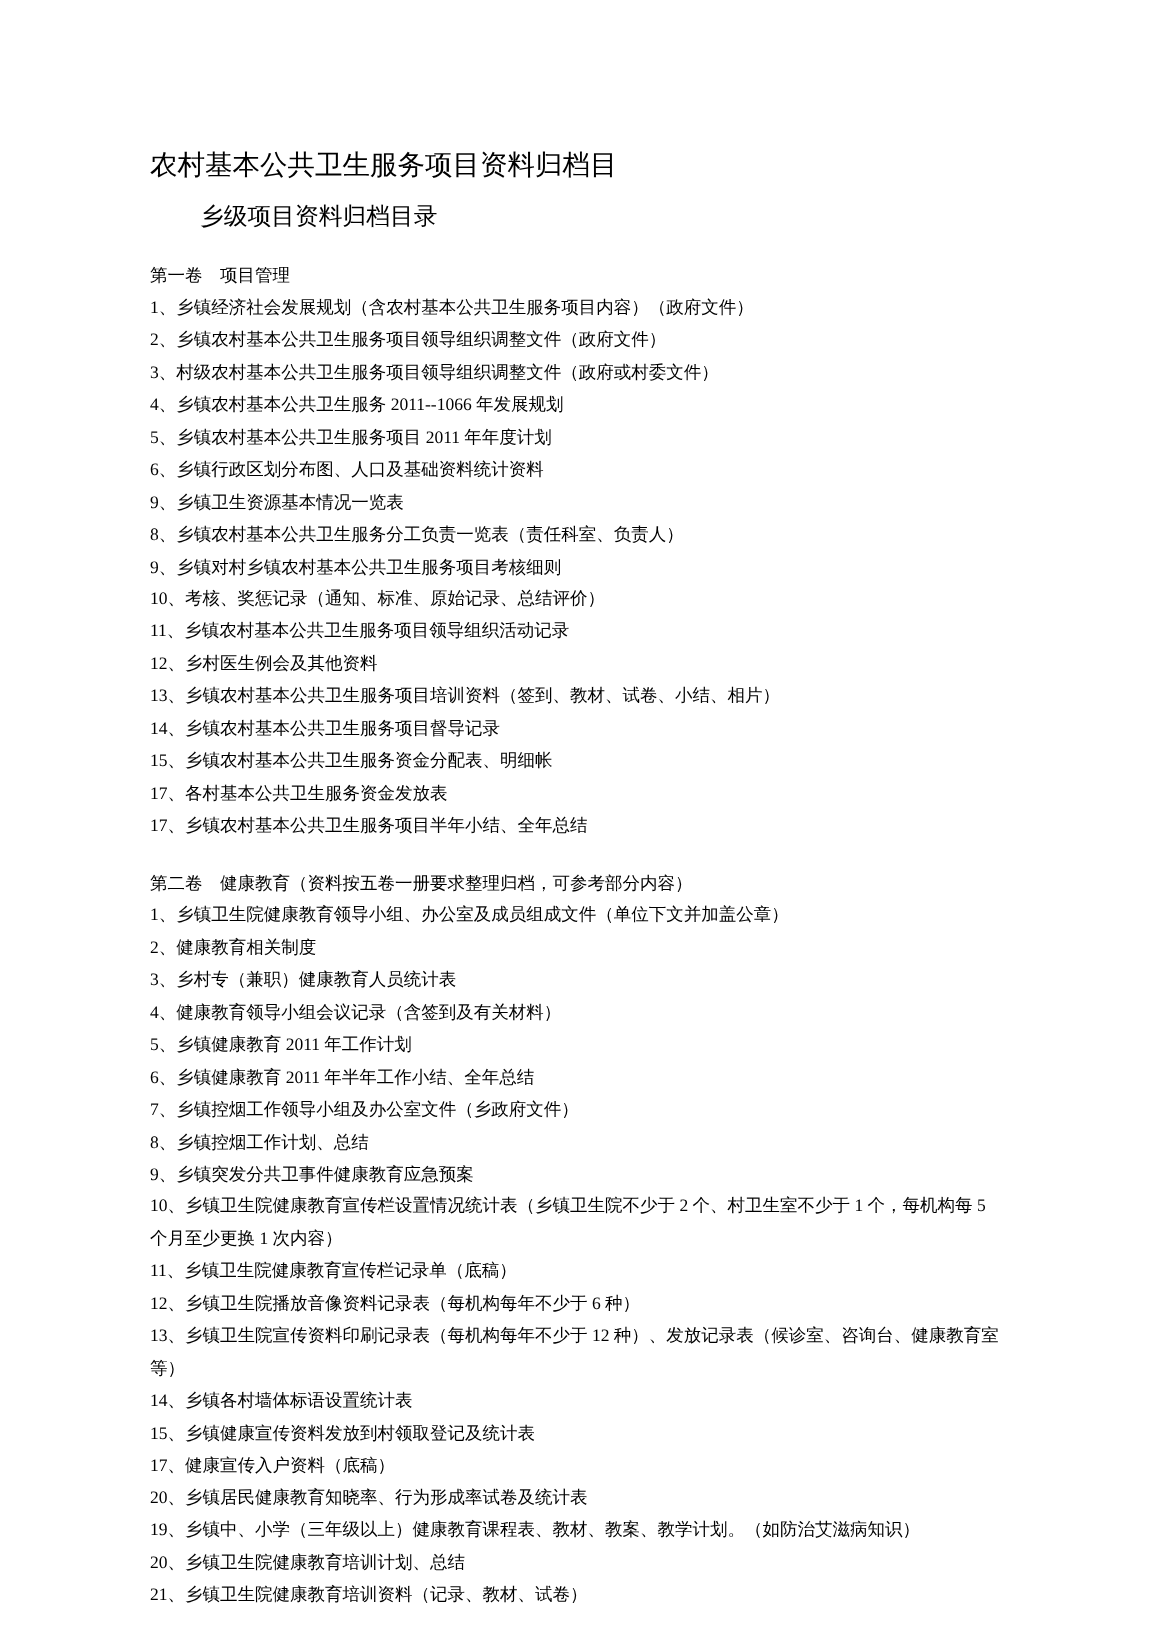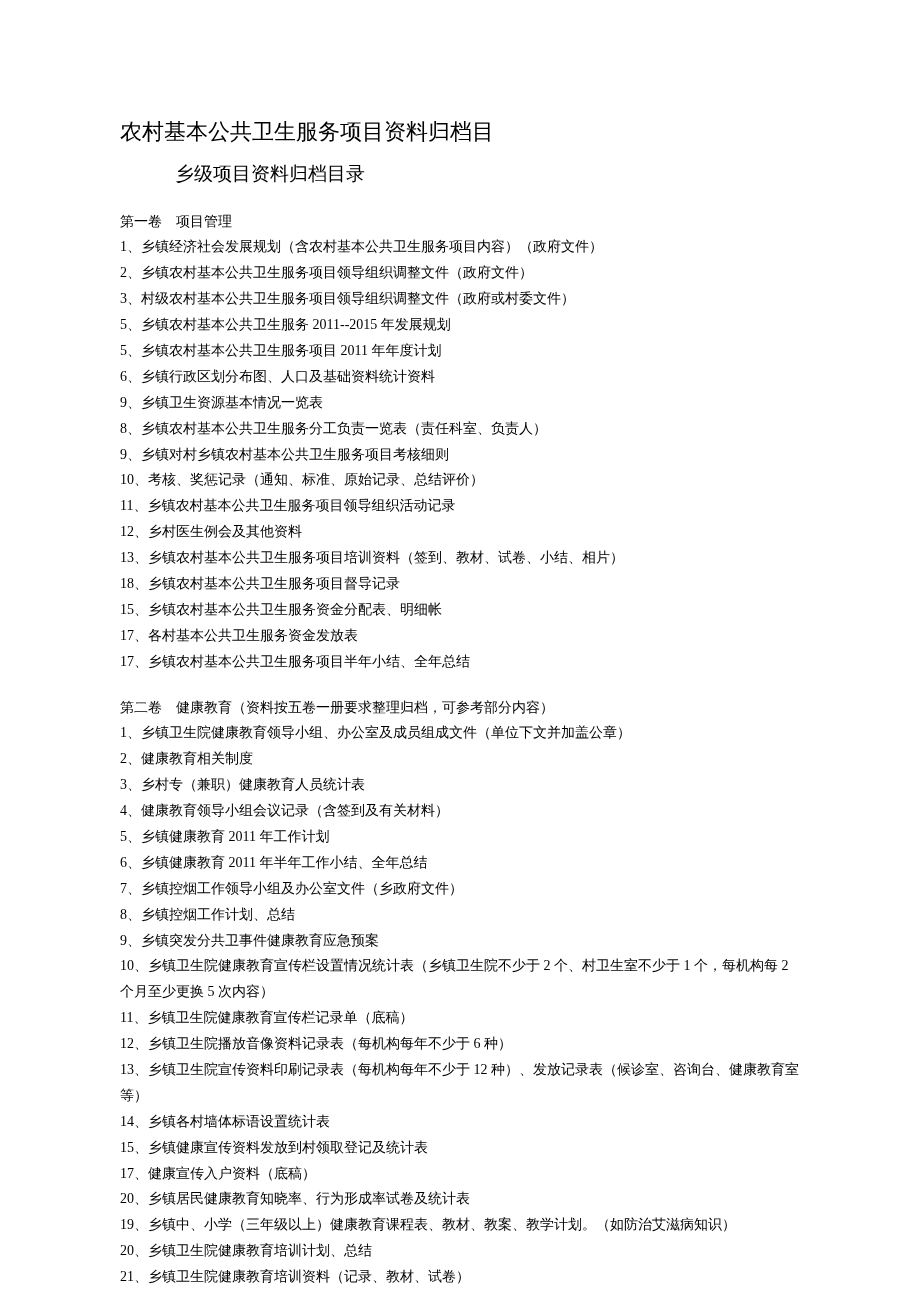--- a/index.html
+++ b/index.html
@@ -16,21 +16,21 @@
     }
     .title {
       font-size: 22px;
       font-weight: normal;
       line-height: 1.5;
       margin-bottom: 12px;
     }
     .subtitle {
       font-size: 19px;
       font-weight: normal;
-      margin-left: 55px;
+      margin-left: 40px;
       margin-bottom: 8px;
       line-height: 1.5;
     }
     .section-header {
       font-size: 14px;
       line-height: 1.85;
       margin-top: 20px;
     }
     .item {
       font-size: 14px;
@@ -41,48 +41,48 @@
 <body>
 
 <div class="title">农村基本公共卫生服务项目资料归档目</div>
 <div class="subtitle">乡级项目资料归档目录</div>
 
 <div>
   <div class="section-header">第一卷　项目管理</div>
   <div class="item">1、乡镇经济社会发展规划（含农村基本公共卫生服务项目内容）（政府文件）</div>
   <div class="item">2、乡镇农村基本公共卫生服务项目领导组织调整文件（政府文件）</div>
   <div class="item">3、村级农村基本公共卫生服务项目领导组织调整文件（政府或村委文件）</div>
-  <div class="item">5、乡镇农村基本公共卫生服务 2011--2015 年发展规划</div>
+  <div class="item">4、乡镇农村基本公共卫生服务 2011--1066 年发展规划</div>
   <div class="item">5、乡镇农村基本公共卫生服务项目 2011 年年度计划</div>
   <div class="item">6、乡镇行政区划分布图、人口及基础资料统计资料</div>
   <div class="item">9、乡镇卫生资源基本情况一览表</div>
   <div class="item">8、乡镇农村基本公共卫生服务分工负责一览表（责任科室、负责人）</div>
   <div class="item">9、乡镇对村乡镇农村基本公共卫生服务项目考核细则</div>
   <div class="item">10、考核、奖惩记录（通知、标准、原始记录、总结评价）</div>
   <div class="item">11、乡镇农村基本公共卫生服务项目领导组织活动记录</div>
   <div class="item">12、乡村医生例会及其他资料</div>
   <div class="item">13、乡镇农村基本公共卫生服务项目培训资料（签到、教材、试卷、小结、相片）</div>
-  <div class="item">18、乡镇农村基本公共卫生服务项目督导记录</div>
+  <div class="item">14、乡镇农村基本公共卫生服务项目督导记录</div>
   <div class="item">15、乡镇农村基本公共卫生服务资金分配表、明细帐</div>
   <div class="item">17、各村基本公共卫生服务资金发放表</div>
   <div class="item">17、乡镇农村基本公共卫生服务项目半年小结、全年总结</div>
 </div>
 
 <div>
   <div class="section-header">第二卷　健康教育（资料按五卷一册要求整理归档，可参考部分内容）</div>
   <div class="item">1、乡镇卫生院健康教育领导小组、办公室及成员组成文件（单位下文并加盖公章）</div>
   <div class="item">2、健康教育相关制度</div>
   <div class="item">3、乡村专（兼职）健康教育人员统计表</div>
   <div class="item">4、健康教育领导小组会议记录（含签到及有关材料）</div>
   <div class="item">5、乡镇健康教育 2011 年工作计划</div>
   <div class="item">6、乡镇健康教育 2011 年半年工作小结、全年总结</div>
   <div class="item">7、乡镇控烟工作领导小组及办公室文件（乡政府文件）</div>
   <div class="item">8、乡镇控烟工作计划、总结</div>
   <div class="item">9、乡镇突发分共卫事件健康教育应急预案</div>
-  <div class="item">10、乡镇卫生院健康教育宣传栏设置情况统计表（乡镇卫生院不少于 2 个、村卫生室不少于 1 个，每机构每 2 个月至少更换 5 次内容）</div>
+  <div class="item">10、乡镇卫生院健康教育宣传栏设置情况统计表（乡镇卫生院不少于 2 个、村卫生室不少于 1 个，每机构每 5 个月至少更换 1 次内容）</div>
   <div class="item">11、乡镇卫生院健康教育宣传栏记录单（底稿）</div>
   <div class="item">12、乡镇卫生院播放音像资料记录表（每机构每年不少于 6 种）</div>
   <div class="item">13、乡镇卫生院宣传资料印刷记录表（每机构每年不少于 12 种）、发放记录表（候诊室、咨询台、健康教育室等）</div>
   <div class="item">14、乡镇各村墙体标语设置统计表</div>
   <div class="item">15、乡镇健康宣传资料发放到村领取登记及统计表</div>
   <div class="item">17、健康宣传入户资料（底稿）</div>
   <div class="item">20、乡镇居民健康教育知晓率、行为形成率试卷及统计表</div>
   <div class="item">19、乡镇中、小学（三年级以上）健康教育课程表、教材、教案、教学计划。（如防治艾滋病知识）</div>
   <div class="item">20、乡镇卫生院健康教育培训计划、总结</div>
   <div class="item">21、乡镇卫生院健康教育培训资料（记录、教材、试卷）</div>

